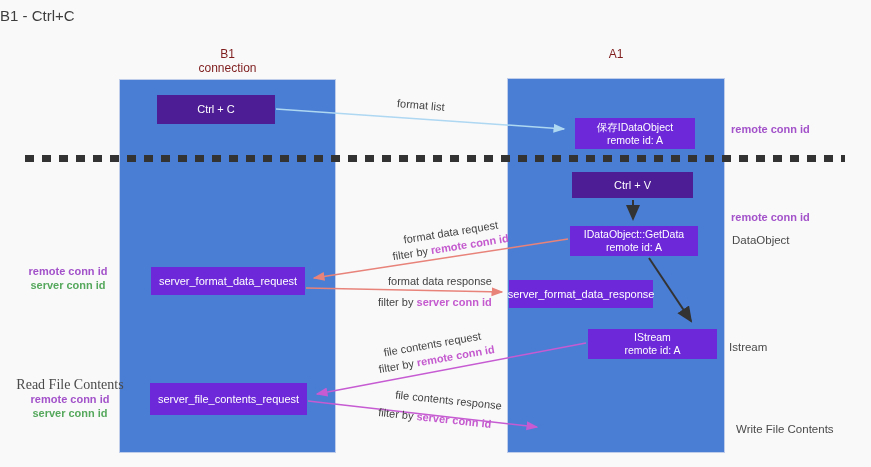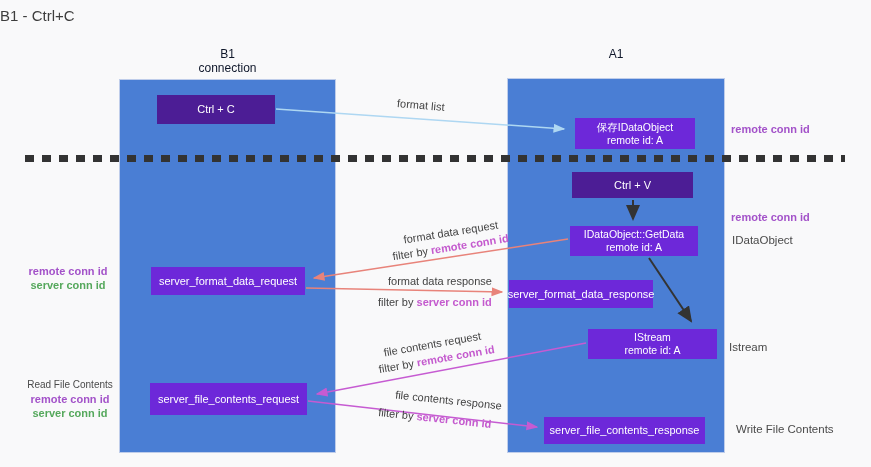--- a/index.html
+++ b/index.html
@@ -1,20 +1,20 @@
 <!DOCTYPE html>
 <html><head>
 <meta charset="utf-8">
 <style>
   html,body{margin:0;padding:0;background:#f9f9fa;}
   .canvas{position:relative;width:871px;height:467px;background:#f9f9fa;
           font-family:"Liberation Sans",sans-serif;overflow:hidden;}
   .title{position:absolute;left:0;top:6px;width:871px;
          color:#3d3d3d;font-size:15px;line-height:19px;}
-  .lane-hdr{position:absolute;text-align:center;color:#0f172a;font-size:12px;line-height:14px;}
+  .lane-hdr{position:absolute;text-align:center;color:#7f1d1d;font-size:12px;line-height:14px;}
   .lane{position:absolute;background:#4a7ed4;border:1px solid #bfcdea;box-sizing:border-box;}
   .dashline{position:absolute;left:25px;top:155px;width:820px;height:7px;z-index:6;
             background:repeating-linear-gradient(90deg,#333 0 9px,transparent 9px 17px);}
   .box{position:absolute;display:flex;flex-direction:column;align-items:center;justify-content:center;
        text-align:center;color:#fff;z-index:5;font-size:11px;line-height:13px;white-space:nowrap;}
   .box.orange{background:#6d28d9;justify-content:center;}
   .box.green{background:#4c1d95;}
   .box .sub{font-size:10.5px;}
   .lbl{position:absolute;font-size:11px;color:#434343;white-space:nowrap;z-index:7;}
   .purple{color:#a352c9;font-weight:bold;}
@@ -98,47 +98,44 @@
 
   <div class="box orange" style="left:588px;top:329px;width:129px;height:30px;">
     <div class="sub">IStream</div>
     <div class="sub">remote id: A</div>
   </div>
 
   <div class="box orange" style="left:150px;top:383px;width:157px;height:32px;">
     <div>server_file_contents_request</div>
   </div>
 
-  <div class="box orange" style="left:544px;top:417px;width:161px;height:27px;">
-    <div>server_file_contents_response</div>
-  </div>
 
   <div class="lbl" style="left:397px;top:99px;transform:rotate(5deg);">format list</div>
 
   <div class="lbl" style="left:403px;top:226px;transform:rotate(-9deg);">format data request</div>
   <div class="lbl" style="left:392px;top:241px;transform:rotate(-9deg);"><span>filter by </span><span class="magenta">remote conn id</span></div>
 
   <div class="lbl" style="left:388px;top:275px;">format data response</div>
   <div class="lbl" style="left:378px;top:296px;"><span>filter by </span><span class="magenta">server conn id</span></div>
 
   <div class="lbl" style="left:383px;top:338px;transform:rotate(-10deg);">file contents request</div>
   <div class="lbl" style="left:378px;top:353px;transform:rotate(-10deg);"><span>filter by </span><span class="magenta">remote conn id</span></div>
 
   <div class="lbl" style="left:395px;top:394px;transform:rotate(6deg);">file contents response</div>
   <div class="lbl" style="left:378px;top:412px;transform:rotate(6deg);"><span>filter by </span><span class="magenta">server conn id</span></div>
 
   <div class="lbl purple" style="left:731px;top:123px;">remote conn id</div>
   <div class="lbl purple" style="left:731px;top:211px;">remote conn id</div>
-  <div class="lbl plain" style="left:732px;top:234px;font-size:11.5px;">IDataObject</div>
+  <div class="lbl plain" style="left:732px;top:234px;font-size:11.5px;">DataObject</div>
   <div class="lbl plain" style="left:729px;top:341px;font-size:11.5px;">Istream</div>
   <div class="lbl plain" style="left:736px;top:423px;font-size:11.5px;">Write File Contents</div>
 
   <div class="grp" style="left:18px;top:264px;width:100px;">
     <div class="purple">remote conn id</div>
     <div class="greentx">server conn id</div>
   </div>
   <div class="grp" style="left:14px;top:378px;width:112px;">
-    <div class="plain" style="font-size:10px;">Read File Contents</div>
+    <div class="plain" style="font-size:14px;font-family:Liberation Serif, serif;">Read File Contents</div>
     <div class="purple">remote conn id</div>
     <div class="greentx">server conn id</div>
   </div>
 
 </div>
 
 </body></html>

